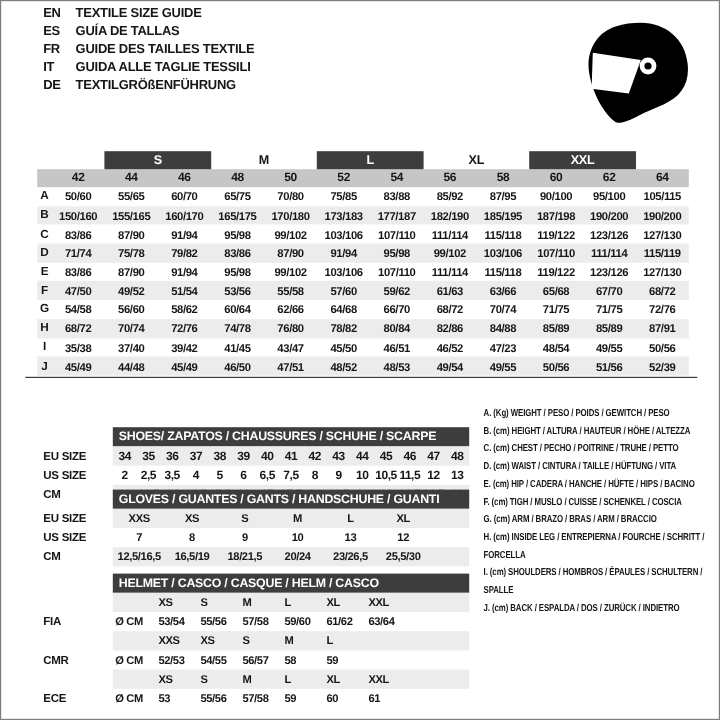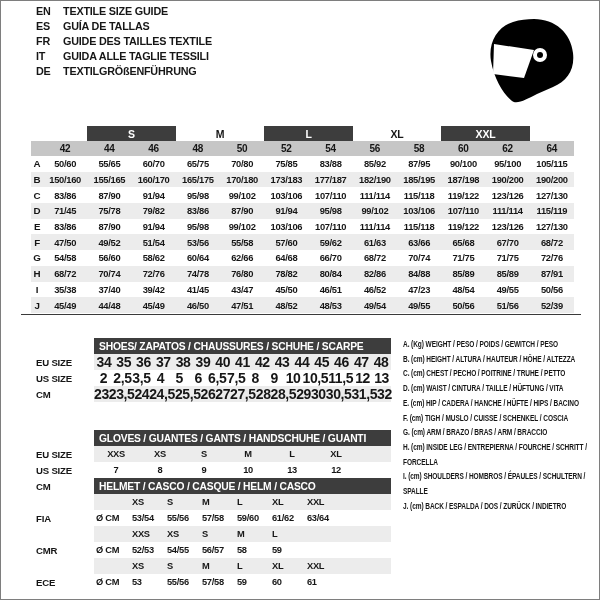--- a/index.html
+++ b/index.html
@@ -30,28 +30,28 @@
   .gcell[data-dark="true"] { background:#3d3d3d; color:#fff; }
   .cell { display:flex; align-items:center; justify-content:center; font-size:9.4px; letter-spacing:-0.3px; white-space:nowrap; }
   .szc { font-size:10px; }
   .lblc { font-size:9.8px; }
 
   
   .hr { position:absolute; left:20px; top:313px; width:560px; height:1px; background:#3a3a3a; }
 
   
   .sec { position:absolute; left:35px; width:355px; }
-  .sec-shoes { top:337px; } .sec-gloves { top:429px; } .sec-helmet { top:477px; }
+  .sec-shoes { top:355px; } .sec-gloves { top:407px; } .sec-helmet { top:477px; }
   .sec-title { margin-left:58px; width:297px; height:16px; background:#3d3d3d; color:#fff; display:flex; align-items:center; padding-left:5px; font-size:10.3px; white-space:nowrap; }
   .sec-row { display:flex; height:16px; }
   .sec-lbl { width:58px; display:flex; align-items:center; font-size:9.6px; }
   .band { width:297px; display:grid; }
   .sec-row:nth-of-type(odd) .band { background:#ececec; }
   .sec-shoes .band { grid-template-columns:repeat(15,1fr); }
-  .sec-shoes .band .cell { font-size:14px; letter-spacing:-0.4px; }
+  .sec-shoes .band .cell { font-size:10px; letter-spacing:-0.4px; }
   .sec-gloves .band { grid-template-columns:repeat(6,44px) 1fr; }
   .sec-gloves .band .cell { font-size:9.3px; }
   .sec-helmet .band { grid-template-columns:36px repeat(6,35px) 1fr; }
   .sec-helmet .band .cell { justify-content:flex-start; padding-left:2px; font-size:9.3px; }
 
   
   .legend { position:absolute; left:402px; top:336px; width:240px; transform:scaleX(0.78); transform-origin:left top; }
   .legend-item { font-size:8.4px; line-height:14.7px; letter-spacing:-0.1px; }
 </style>
 </head>
@@ -125,21 +125,21 @@
         <div class="trow">
           <div class="cell lblc">C</div>
           <div class="gwrap">
             
           <div class="cell">83/86</div><div class="cell">87/90</div><div class="cell">91/94</div><div class="cell">95/98</div><div class="cell">99/102</div><div class="cell">103/106</div><div class="cell">107/110</div><div class="cell">111/114</div><div class="cell">115/118</div><div class="cell">119/122</div><div class="cell">123/126</div><div class="cell">127/130</div></div>
         </div>
         <div class="trow">
           <div class="cell lblc">D</div>
           <div class="gwrap">
             
-          <div class="cell">71/45</div><div class="cell">75/78</div><div class="cell">79/82</div><div class="cell">83/86</div><div class="cell">87/90</div><div class="cell">91/94</div><div class="cell">95/98</div><div class="cell">99/102</div><div class="cell">103/106</div><div class="cell">107/110</div><div class="cell">111/114</div><div class="cell">115/119</div></div>
+          <div class="cell">71/74</div><div class="cell">75/78</div><div class="cell">79/82</div><div class="cell">83/86</div><div class="cell">87/90</div><div class="cell">91/94</div><div class="cell">95/98</div><div class="cell">99/102</div><div class="cell">103/106</div><div class="cell">107/110</div><div class="cell">111/114</div><div class="cell">115/119</div></div>
         </div>
         <div class="trow">
           <div class="cell lblc">E</div>
           <div class="gwrap">
             
           <div class="cell">83/86</div><div class="cell">87/90</div><div class="cell">91/94</div><div class="cell">95/98</div><div class="cell">99/102</div><div class="cell">103/106</div><div class="cell">107/110</div><div class="cell">111/114</div><div class="cell">115/118</div><div class="cell">119/122</div><div class="cell">123/126</div><div class="cell">127/130</div></div>
         </div>
         <div class="trow">
           <div class="cell lblc">F</div>
           <div class="gwrap">

